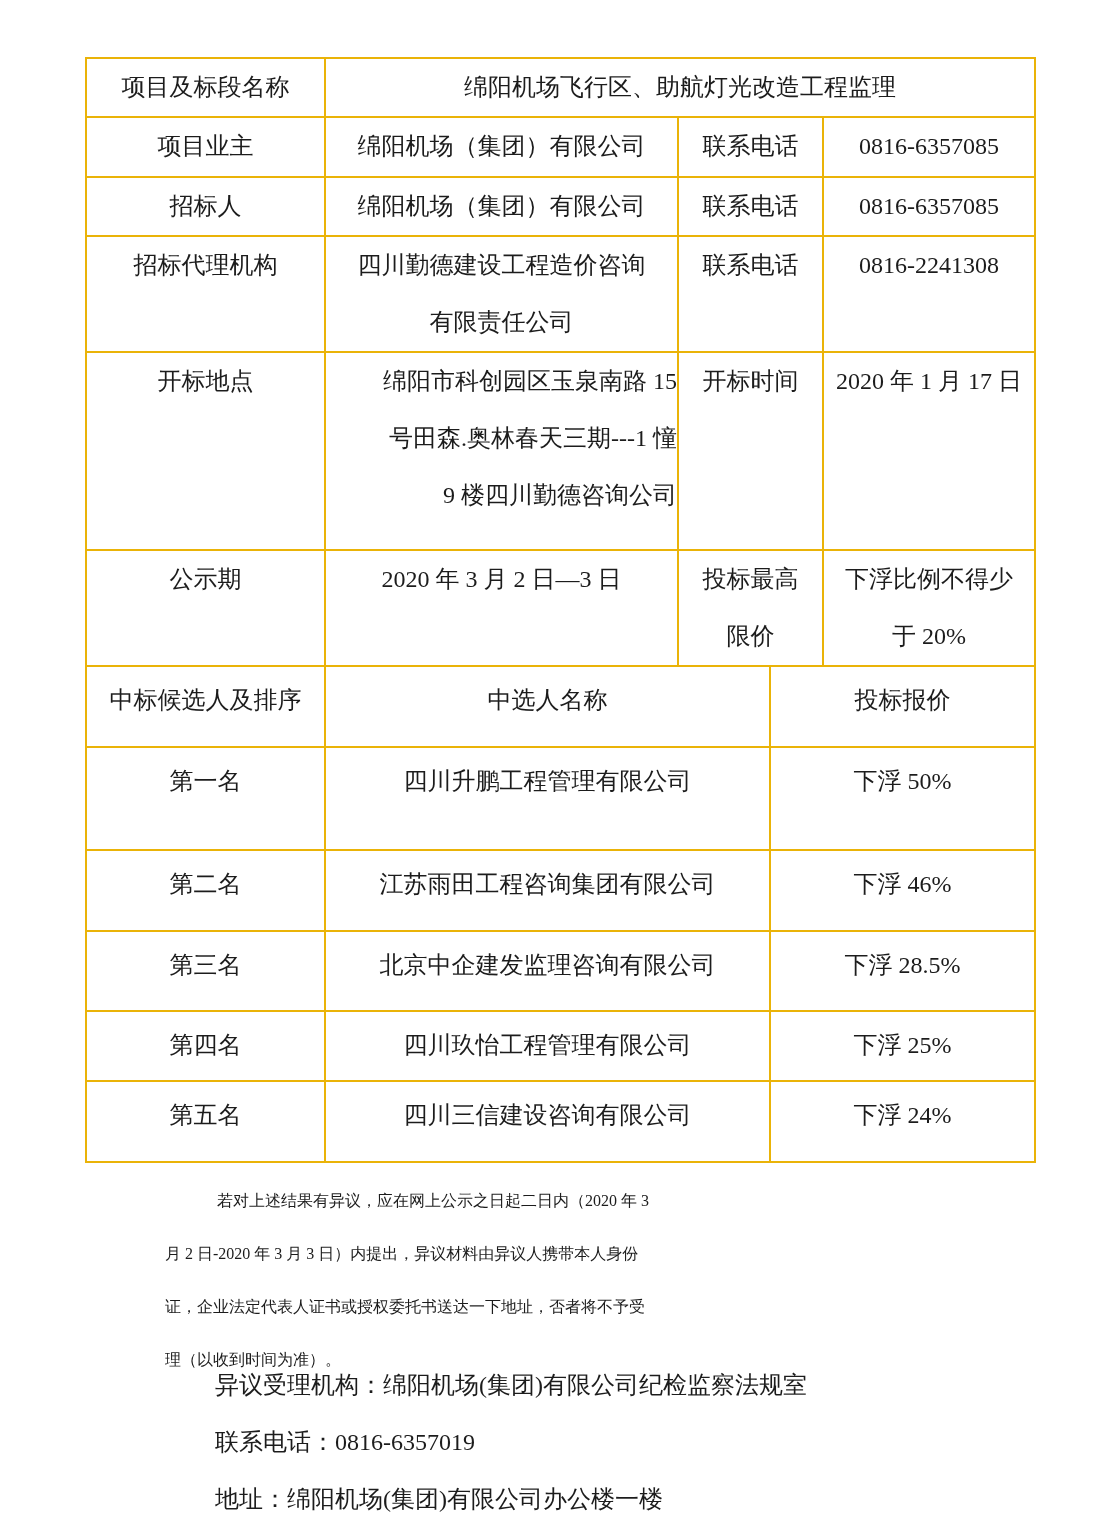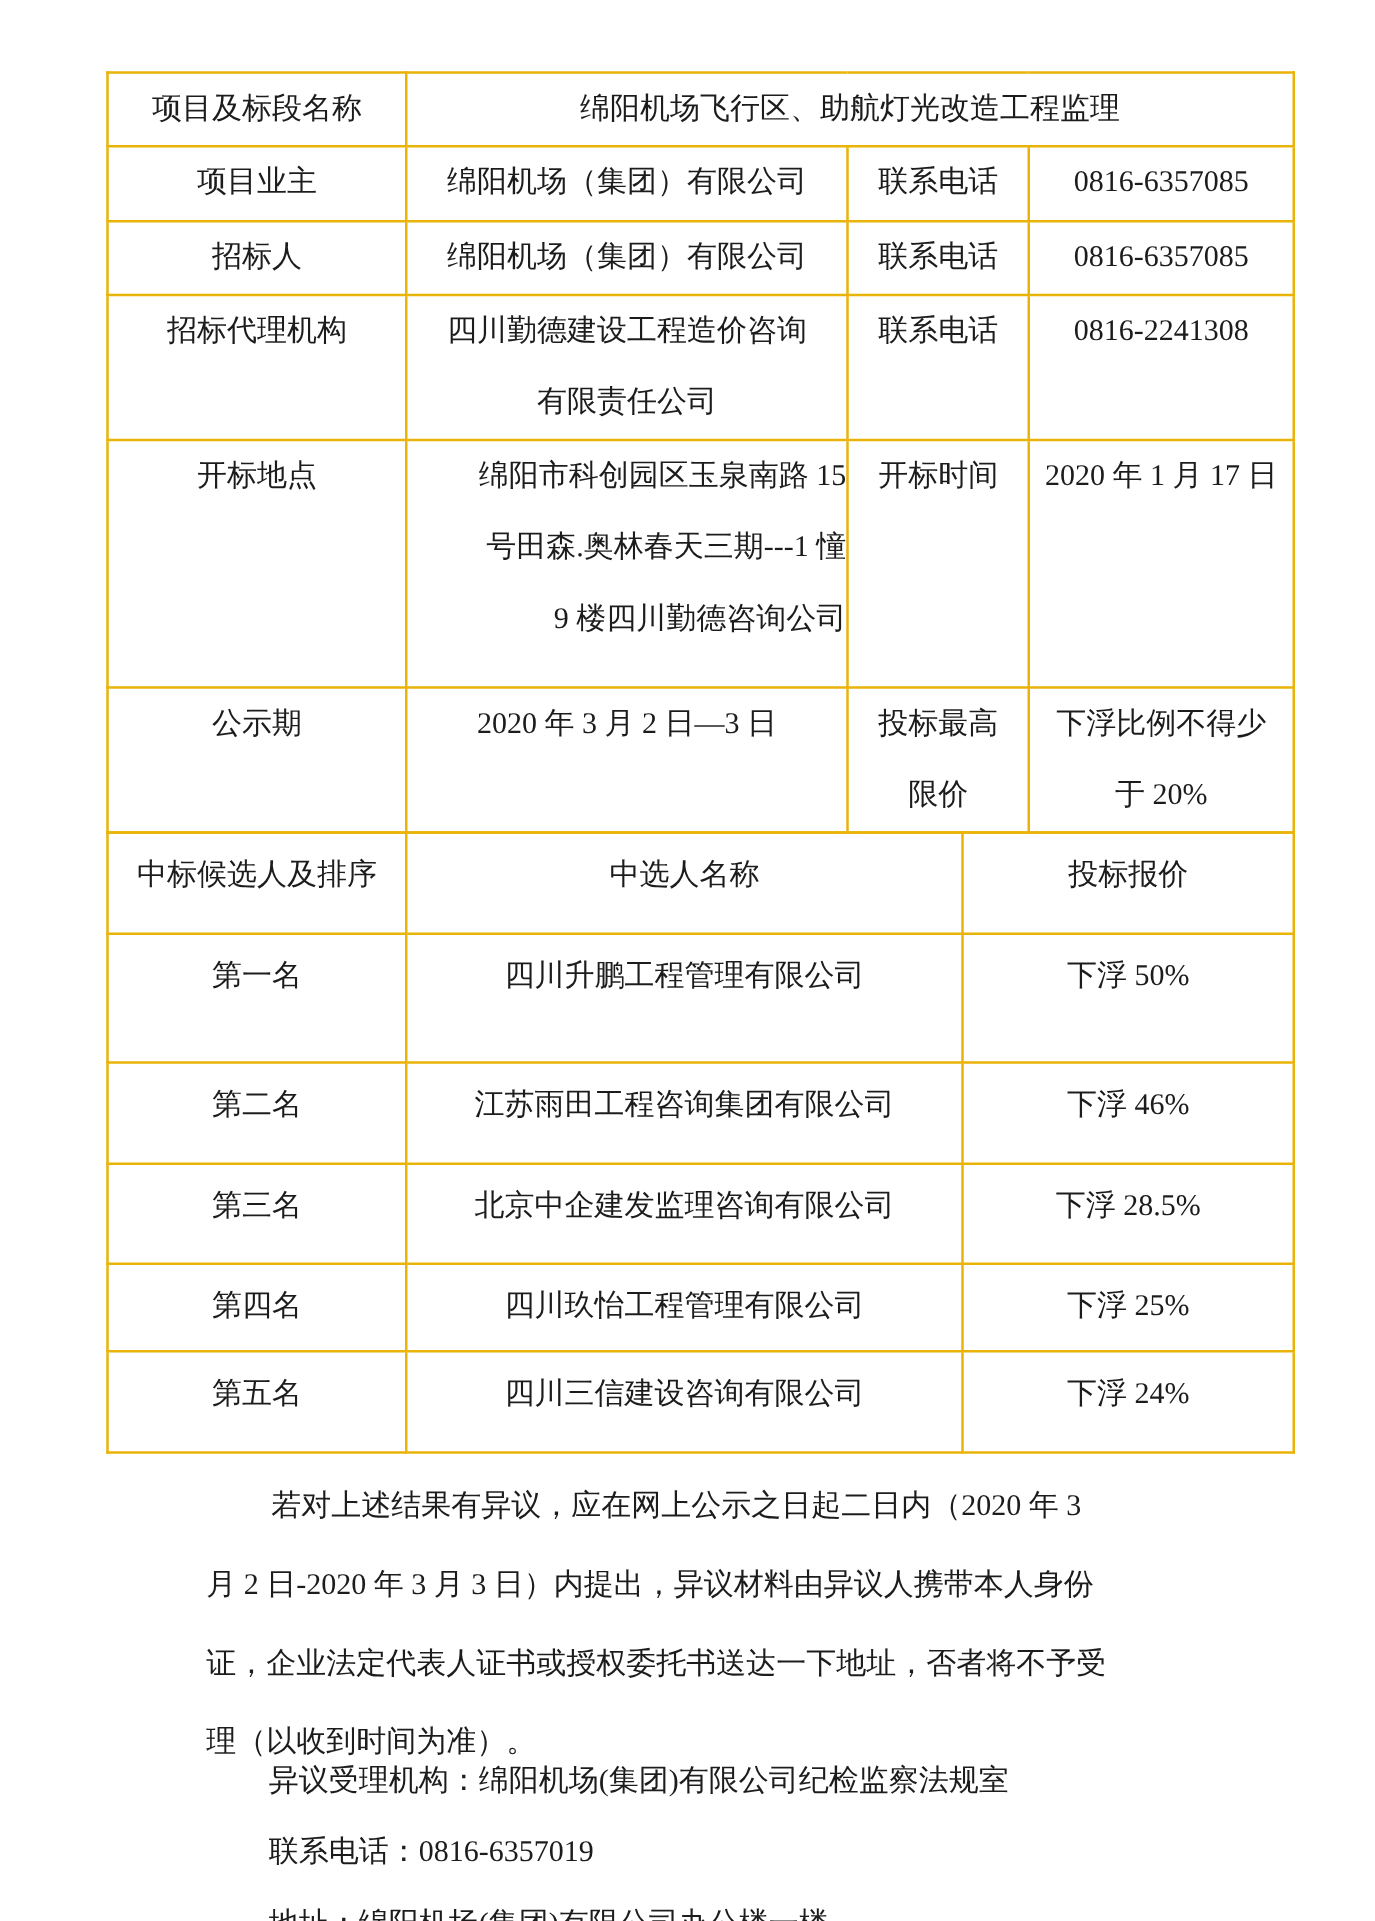--- a/index.html
+++ b/index.html
@@ -18,21 +18,21 @@
     font-size:24px; line-height:57px;
     padding:0; white-space:pre-line;
     overflow:hidden;
   }
   .tbl-upper { margin-top:57px; }
   .tbl-lower { margin-top:-2px; }
   .tbl-lower td { padding-top:5px; }
   td.addr { text-align:right; padding-left:0; }
   .notice-para {
     margin:11px 0 0 165px; width:835px;
-    font-size:24px; line-height:63px;
+    font-size:16px; line-height:53px;
     white-space:pre-line; text-indent:52px;
   }
   .contact-block { margin:-29px 0 0 215px; }
   .contact-line { font-size:24px; line-height:57px; }
 </style>
 </head>
 <body>
 
 <table class="tbl tbl-upper">
   <colgroup>

